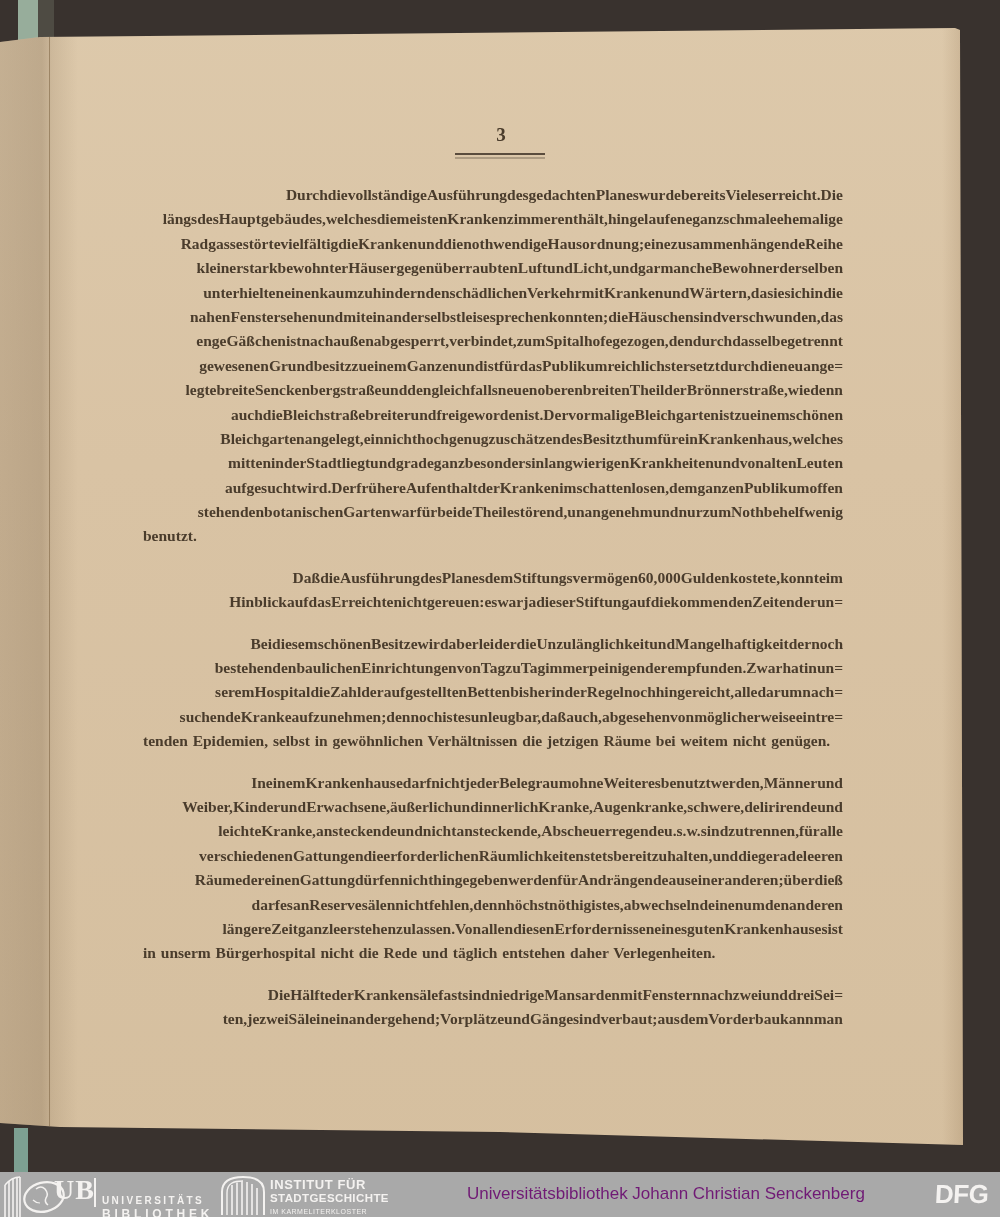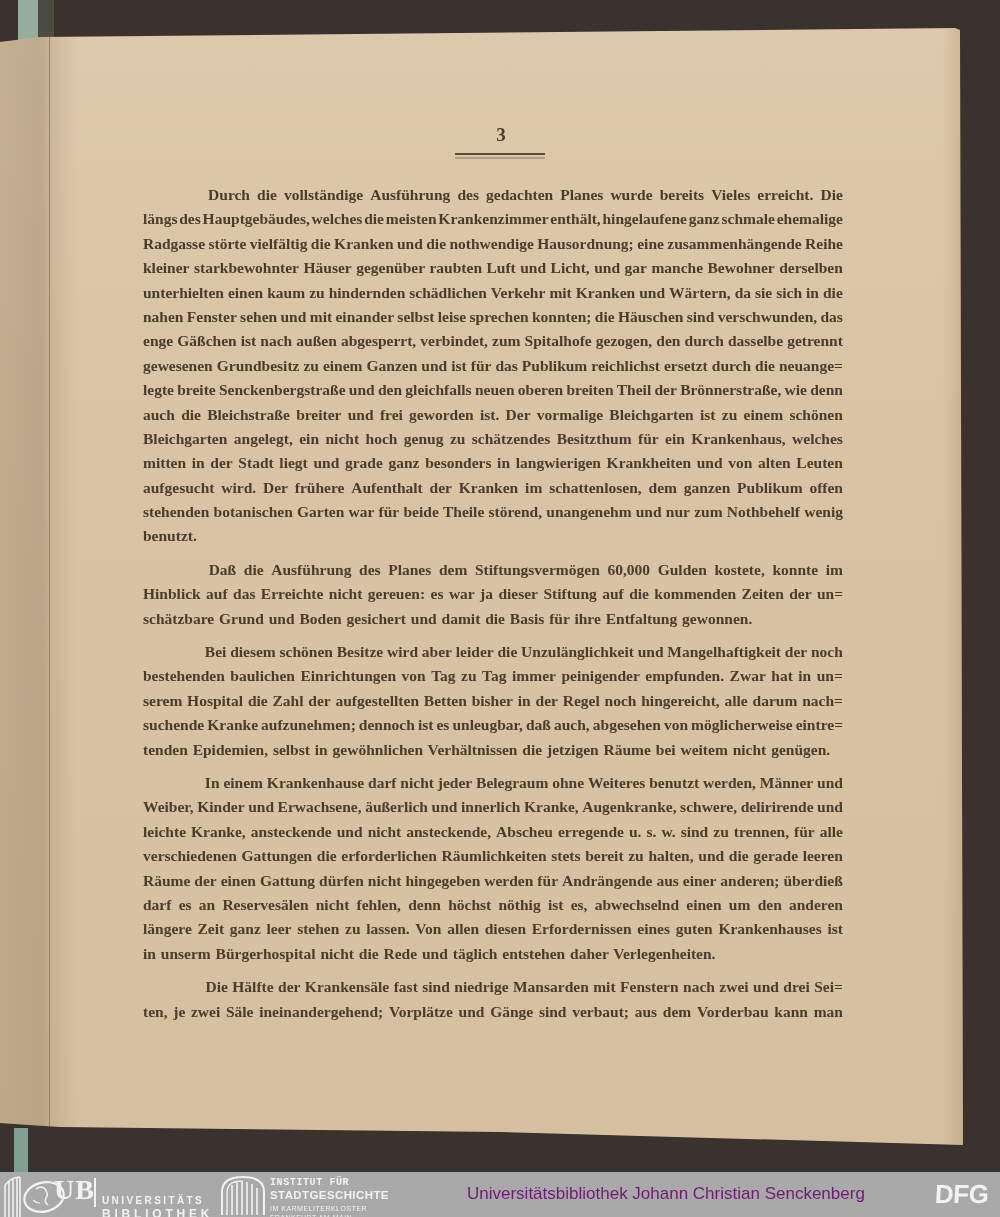--- a/index.html
+++ b/index.html
@@ -24,42 +24,42 @@
 
   
   .page-number{position:absolute;left:455px;top:124px;width:92px;text-align:center;
         font-weight:bold;font-size:19px;color:var(--ink,#4a3c2c);}
   .page-number-rule{position:absolute;left:455px;top:153px;width:90px;height:2px;
         border-top:2px solid #5a4c3d;box-shadow:0 2px 0 rgba(90,76,61,.35);}
 
   
   .page-text{position:absolute;left:143px;top:183px;width:700px;color:var(--ink,#4a3c2c);
         font-size:15.5px;font-weight:bold;}
-  .para + .para{margin-top:9px;}
-  .line{display:flex;justify-content:space-between;height:24.4px;line-height:24.4px;overflow:hidden;white-space:nowrap;}
+  .para + .para{margin-top:17px;}
+  .line{display:flex;justify-content:flex-end;height:24.4px;line-height:24.4px;overflow:hidden;white-space:nowrap;}
   .line.first::before{content:'';flex:0 0 58px;}
   .line.unjust{display:block;text-align:left;word-spacing:1px;}
 
   
   .footer-bar{position:absolute;left:0;top:1172px;width:1000px;height:55px;
         background:var(--footer-bar,#a9a9a9);color:#f4f2f0;
         font-family:"Liberation Sans","DejaVu Sans",sans-serif;}
   .footer-bar svg{display:block;}
   .ub-pages{position:absolute;left:3px;top:3px;}
   .ub-oval{position:absolute;left:21px;top:6px;}
   .ub-abbr{position:absolute;left:54px;top:2px;font-size:28px;font-weight:bold;
         font-family:"Liberation Serif",serif;letter-spacing:1px;}
   .ub-divider{position:absolute;left:94px;top:6px;width:2px;height:29px;background:#f4f2f0;}
   .ub-text{position:absolute;left:102px;top:24px;line-height:1;}
   .ub-line1{font-size:10px;font-weight:bold;letter-spacing:2.4px;}
   .ub-line2{font-size:12px;font-weight:bold;letter-spacing:3.8px;margin-top:2px;}
   .ub-line3{font-size:7px;letter-spacing:1.1px;margin-top:3px;}
   .isg-arch{position:absolute;left:218px;top:3px;}
   .isg-text{position:absolute;left:270px;top:6px;line-height:1;}
-  .isg-line1{font-size:10px;font-weight:bold;letter-spacing:.6px;font-family:Liberation Mono, monospace;}
+  .isg-line1{font-size:13px;font-weight:bold;letter-spacing:.6px;}
   .isg-line2{font-size:11.5px;font-weight:bold;letter-spacing:.4px;margin-top:2px;}
   .isg-line3{font-size:7px;letter-spacing:.5px;margin-top:3px;}
   .isg-line4{font-size:7px;letter-spacing:.5px;margin-top:2px;}
   .library-name{position:absolute;left:467px;top:12px;font-size:17px;color:#701a75;}
   .dfg-logo{position:absolute;left:935px;top:7px;font-size:26px;font-weight:bold;
         letter-spacing:-.5px;transform:skewX(-3deg);}
 </style>
 </head>
 <body>
 
@@ -330,21 +330,20 @@
             <span>ja</span>
             <span>dieser</span>
             <span>Stiftung</span>
             <span>auf</span>
             <span>die</span>
             <span>kommenden</span>
             <span>Zeiten</span>
             <span>der</span>
             <span>un=</span>
           </div>
-          <div class="line unjust">schätzbare Grund und Boden gesichert und damit die Basis für ihre Entfaltung gewonnen.</div>
         </div>
         <div class="para">
           <div class="line first">
             <span>Bei</span>
             <span>diesem</span>
             <span>schönen</span>
             <span>Besitze</span>
             <span>wird</span>
             <span>aber</span>
             <span>leider</span>

